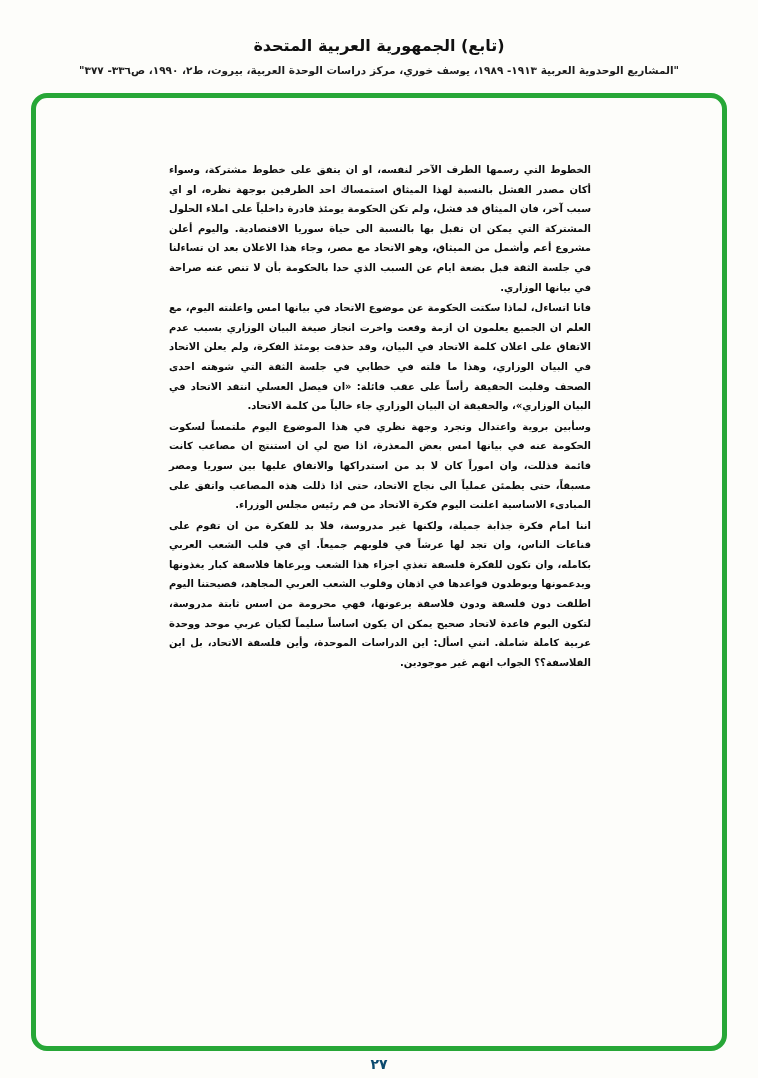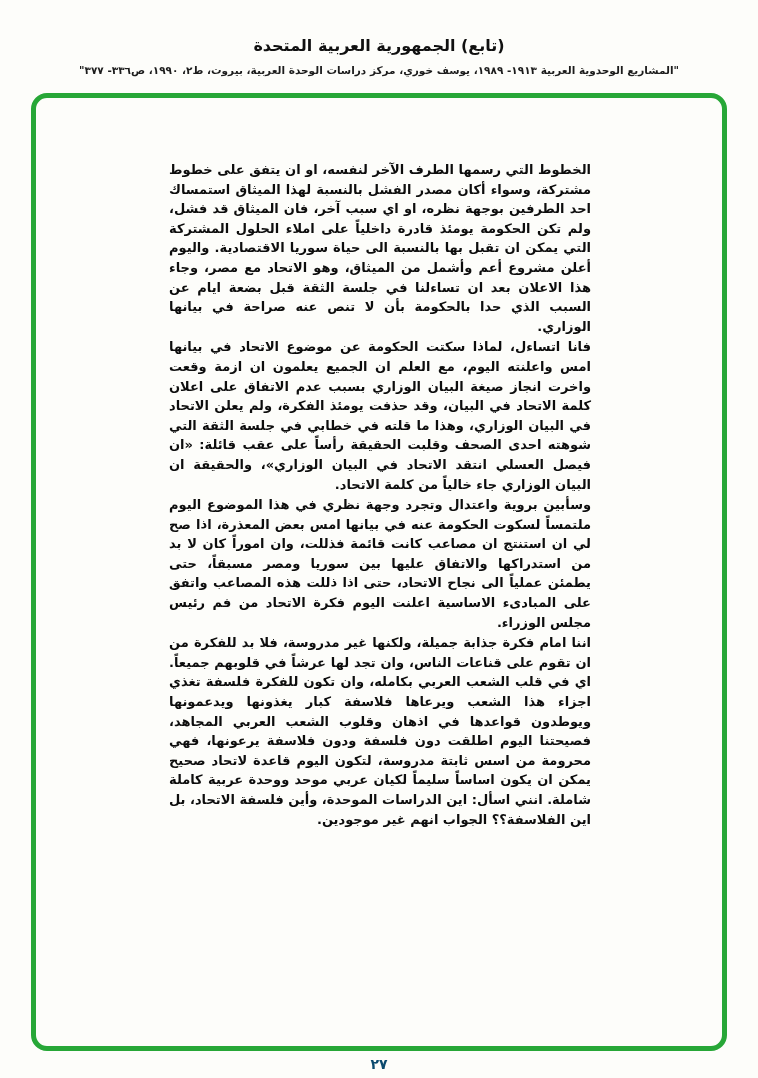--- a/index.html
+++ b/index.html
@@ -39,21 +39,21 @@
     border: 5px solid #27a737;
     border-radius: 16px;
     background: transparent;
   }
   .content {
     position: absolute;
     left: 169px; top: 160px;
     width: 422px;
     direction: rtl;
     text-align: justify;
-    font-size: 13px;
+    font-size: 10px;
     line-height: 19.6px;
     font-weight: bold;
     color: #0d0d0d;
   }
   .content p { margin: 0 0 1px 0; }
   .footer {
     position: absolute;
     top: 1056px; left: 0; width: 100%;
     text-align: center;
     font-size: 14px;

